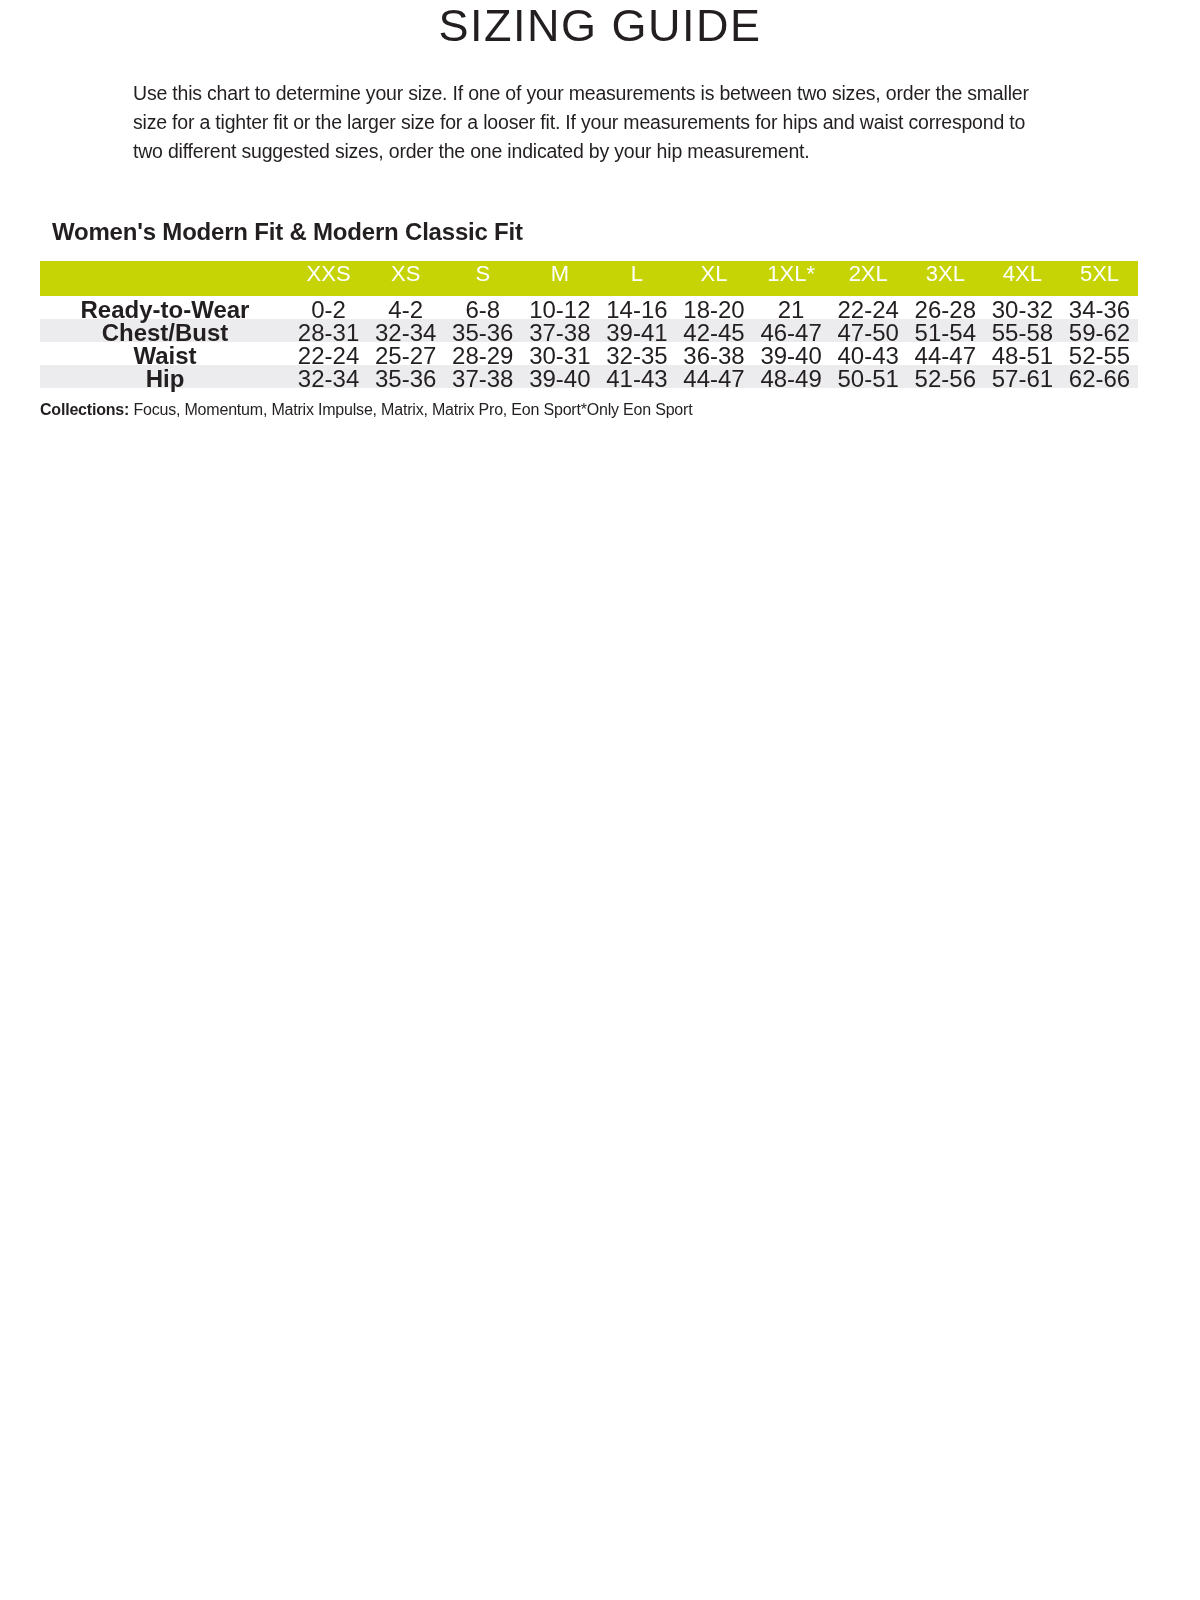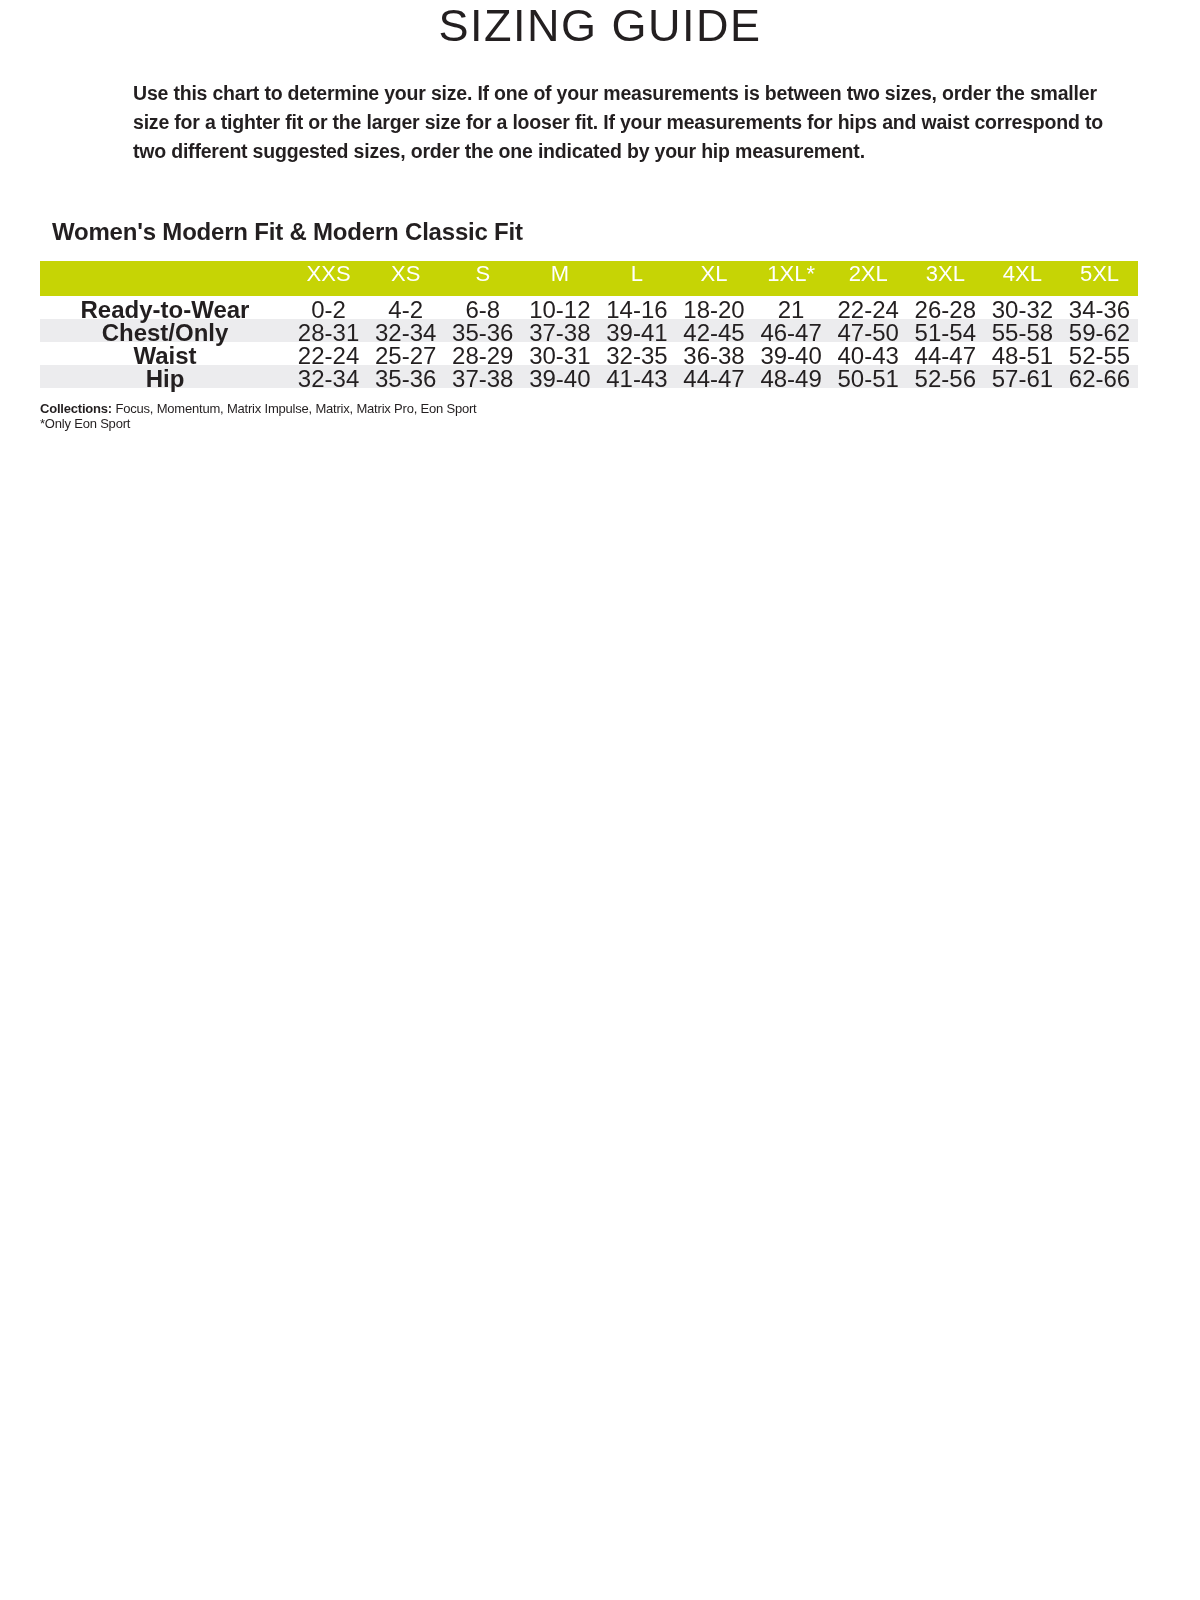--- a/index.html
+++ b/index.html
@@ -23,21 +23,20 @@
     letter-spacing: 1.5px;
     color: var(--text-color, #231f20);
   }
   .intro {
     margin-top: 27px;
     margin-left: 133px;
     width: 930px;
     font-size: 19.5px;
     letter-spacing: -0.2px;
     line-height: 29px;
-    font-weight: bold;
   }
   .intro-line { white-space: nowrap; }
   .section-title {
     margin-top: 52px;
     margin-left: 52px;
     font-size: 24px;
     font-weight: bold;
     letter-spacing: -0.2px;
   }
   .size-table {
@@ -68,23 +67,22 @@
     flex: 0 0 250px;
     font-weight: bold;
   }
   .size-col { flex: 1 1 0; }
   .chart-footer {
     margin-top: 13px;
     margin-left: 40px;
     width: 1098px;
     display: flex;
     justify-content: flex-start;
-    font-size: 13px;
+    font-size: 16px;
     letter-spacing: -0.2px;
-    flex-direction: column;
   }
   .collections-label { font-weight: bold; }
 </style>
 </head>
 <body style="--header-bg: #c6d405; --header-text: #ffffff; --stripe-bg: #ececee; --text-color: #231f20;">
 
 <div class="page">
 
   <h1 class="title">SIZING GUIDE</h1>
 
@@ -122,21 +120,21 @@
       <div class="td size-col">14-16</div>
       <div class="td size-col">18-20</div>
       <div class="td size-col">21</div>
       <div class="td size-col">22-24</div>
       <div class="td size-col">26-28</div>
       <div class="td size-col">30-32</div>
       <div class="td size-col">34-36</div>
     </div>
 
     <div class="tr tbody-row striped">
-      <div class="td label-col">Chest/Only</div>
+      <div class="td label-col">Chest/Bust</div>
       <div class="td size-col">28-31</div>
       <div class="td size-col">32-34</div>
       <div class="td size-col">35-36</div>
       <div class="td size-col">37-38</div>
       <div class="td size-col">39-41</div>
       <div class="td size-col">42-45</div>
       <div class="td size-col">46-47</div>
       <div class="td size-col">47-50</div>
       <div class="td size-col">51-54</div>
       <div class="td size-col">55-58</div>

